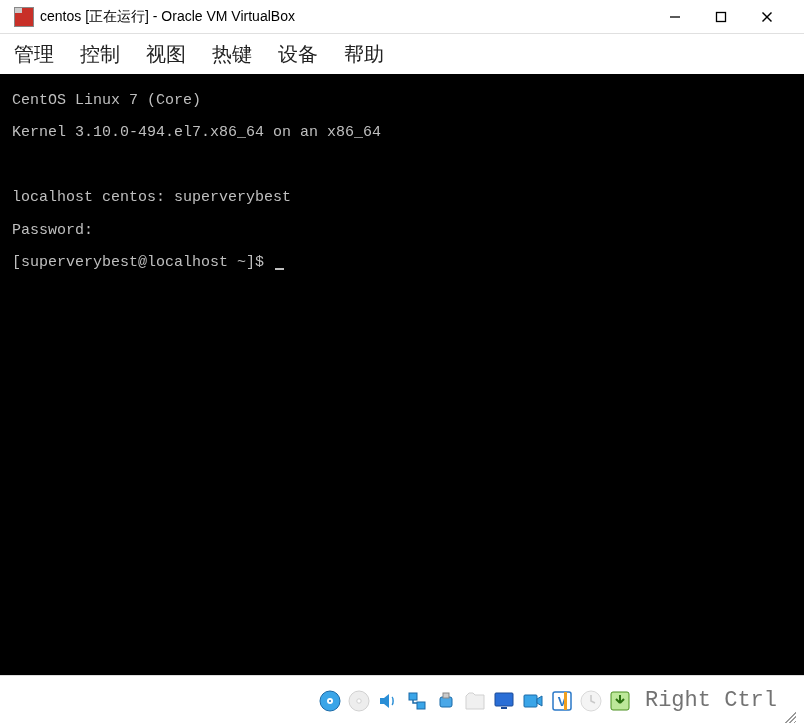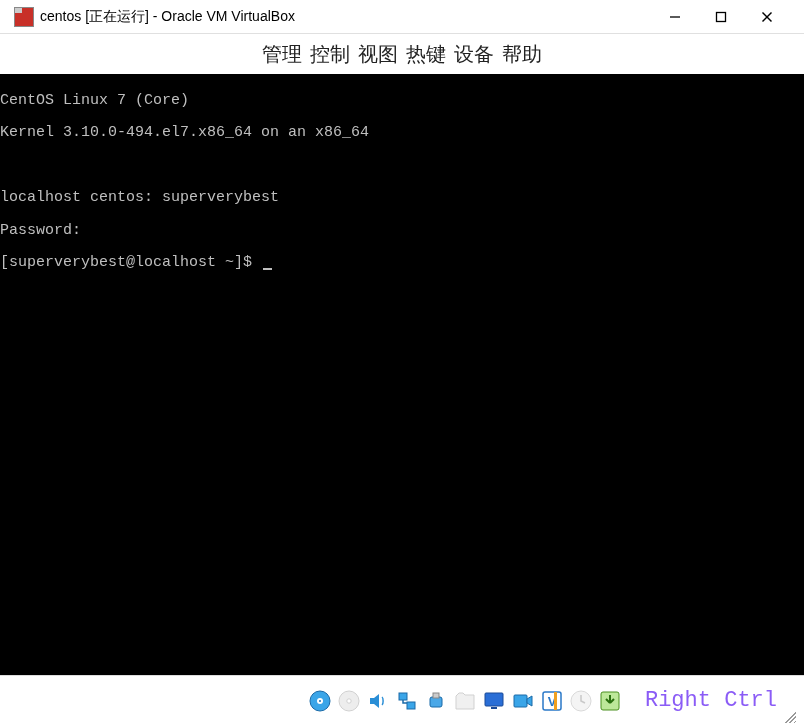--- a/index.html
+++ b/index.html
@@ -62,37 +62,37 @@
     }
     .win-btn svg {
       width: 12px;
       height: 12px;
     }
     .menubar {
       height: 40px;
       display: flex;
       align-items: center;
       padding: 0 10px;
+      gap: 18px;
       background: #ffffff;
       font-size: 20px;
       color: #222;
-      justify-content: center;
     }
     .menu-item {
       cursor: pointer;
       padding: 2px 4px;
     }
     .terminal {
       background: #000000;
       color: #bfbfbf;
       font-family: "Courier New", monospace;
       font-size: 15px;
       line-height: 1.1;
       height: 601px;
-      padding: 2px 0;
+      padding: 2px 12px;
       white-space: pre;
       overflow: hidden;
     }
     .terminal .cursor {
       display: inline-block;
       background: #bfbfbf;
       width: 9px;
       height: 2px;
       vertical-align: -4px;
       margin-left: 2px;
@@ -125,22 +125,22 @@
       justify-content: center;
       cursor: pointer;
     }
     .status-icon svg {
       width: 24px;
       height: 24px;
     }
     .host-key {
       font-family: "Courier New", monospace;
       font-size: 22px;
-      margin-left: 20px;
-      color: #8b5cf6;
+      margin-left: 10px;
+      color: #737373;
       white-space: nowrap;
     }
     .resize-grip {
       width: 14px;
       height: 14px;
       align-self: flex-end;
       margin-bottom: 2px;
       margin-left: 4px;
       background-image:
         linear-gradient(135deg, transparent 0 60%, #999 60% 65%, transparent 65% 75%, #999 75% 80%, transparent 80% 90%, #999 90% 95%, transparent 95%);

